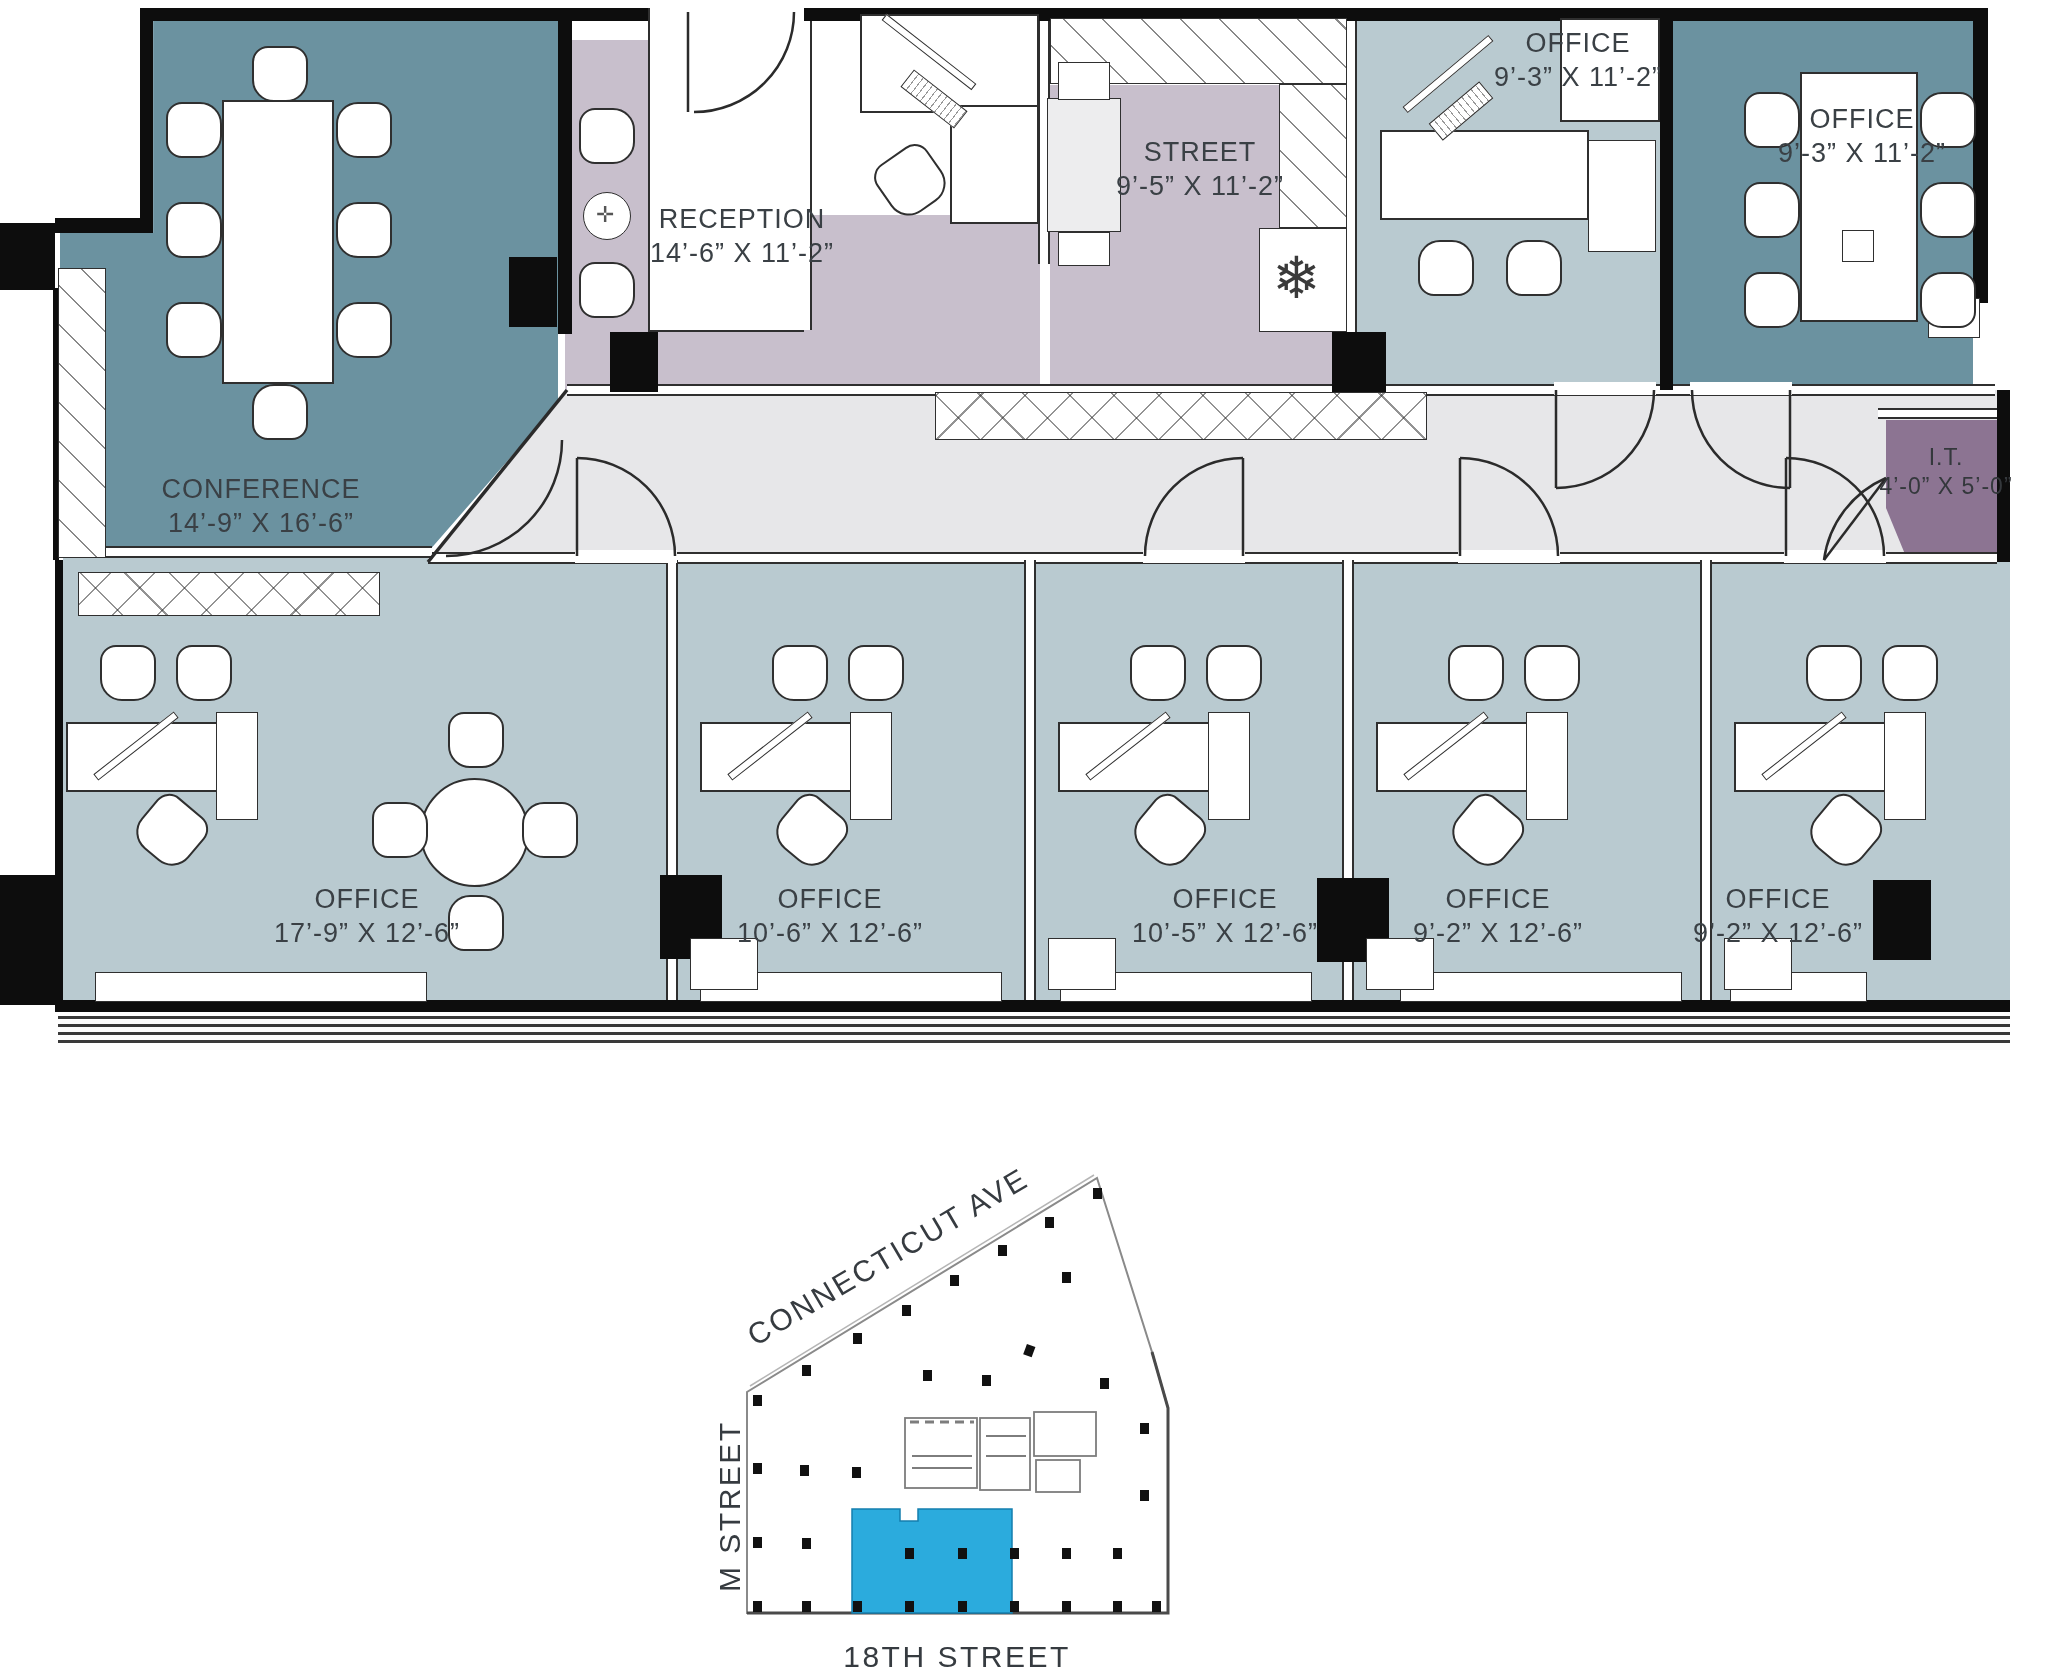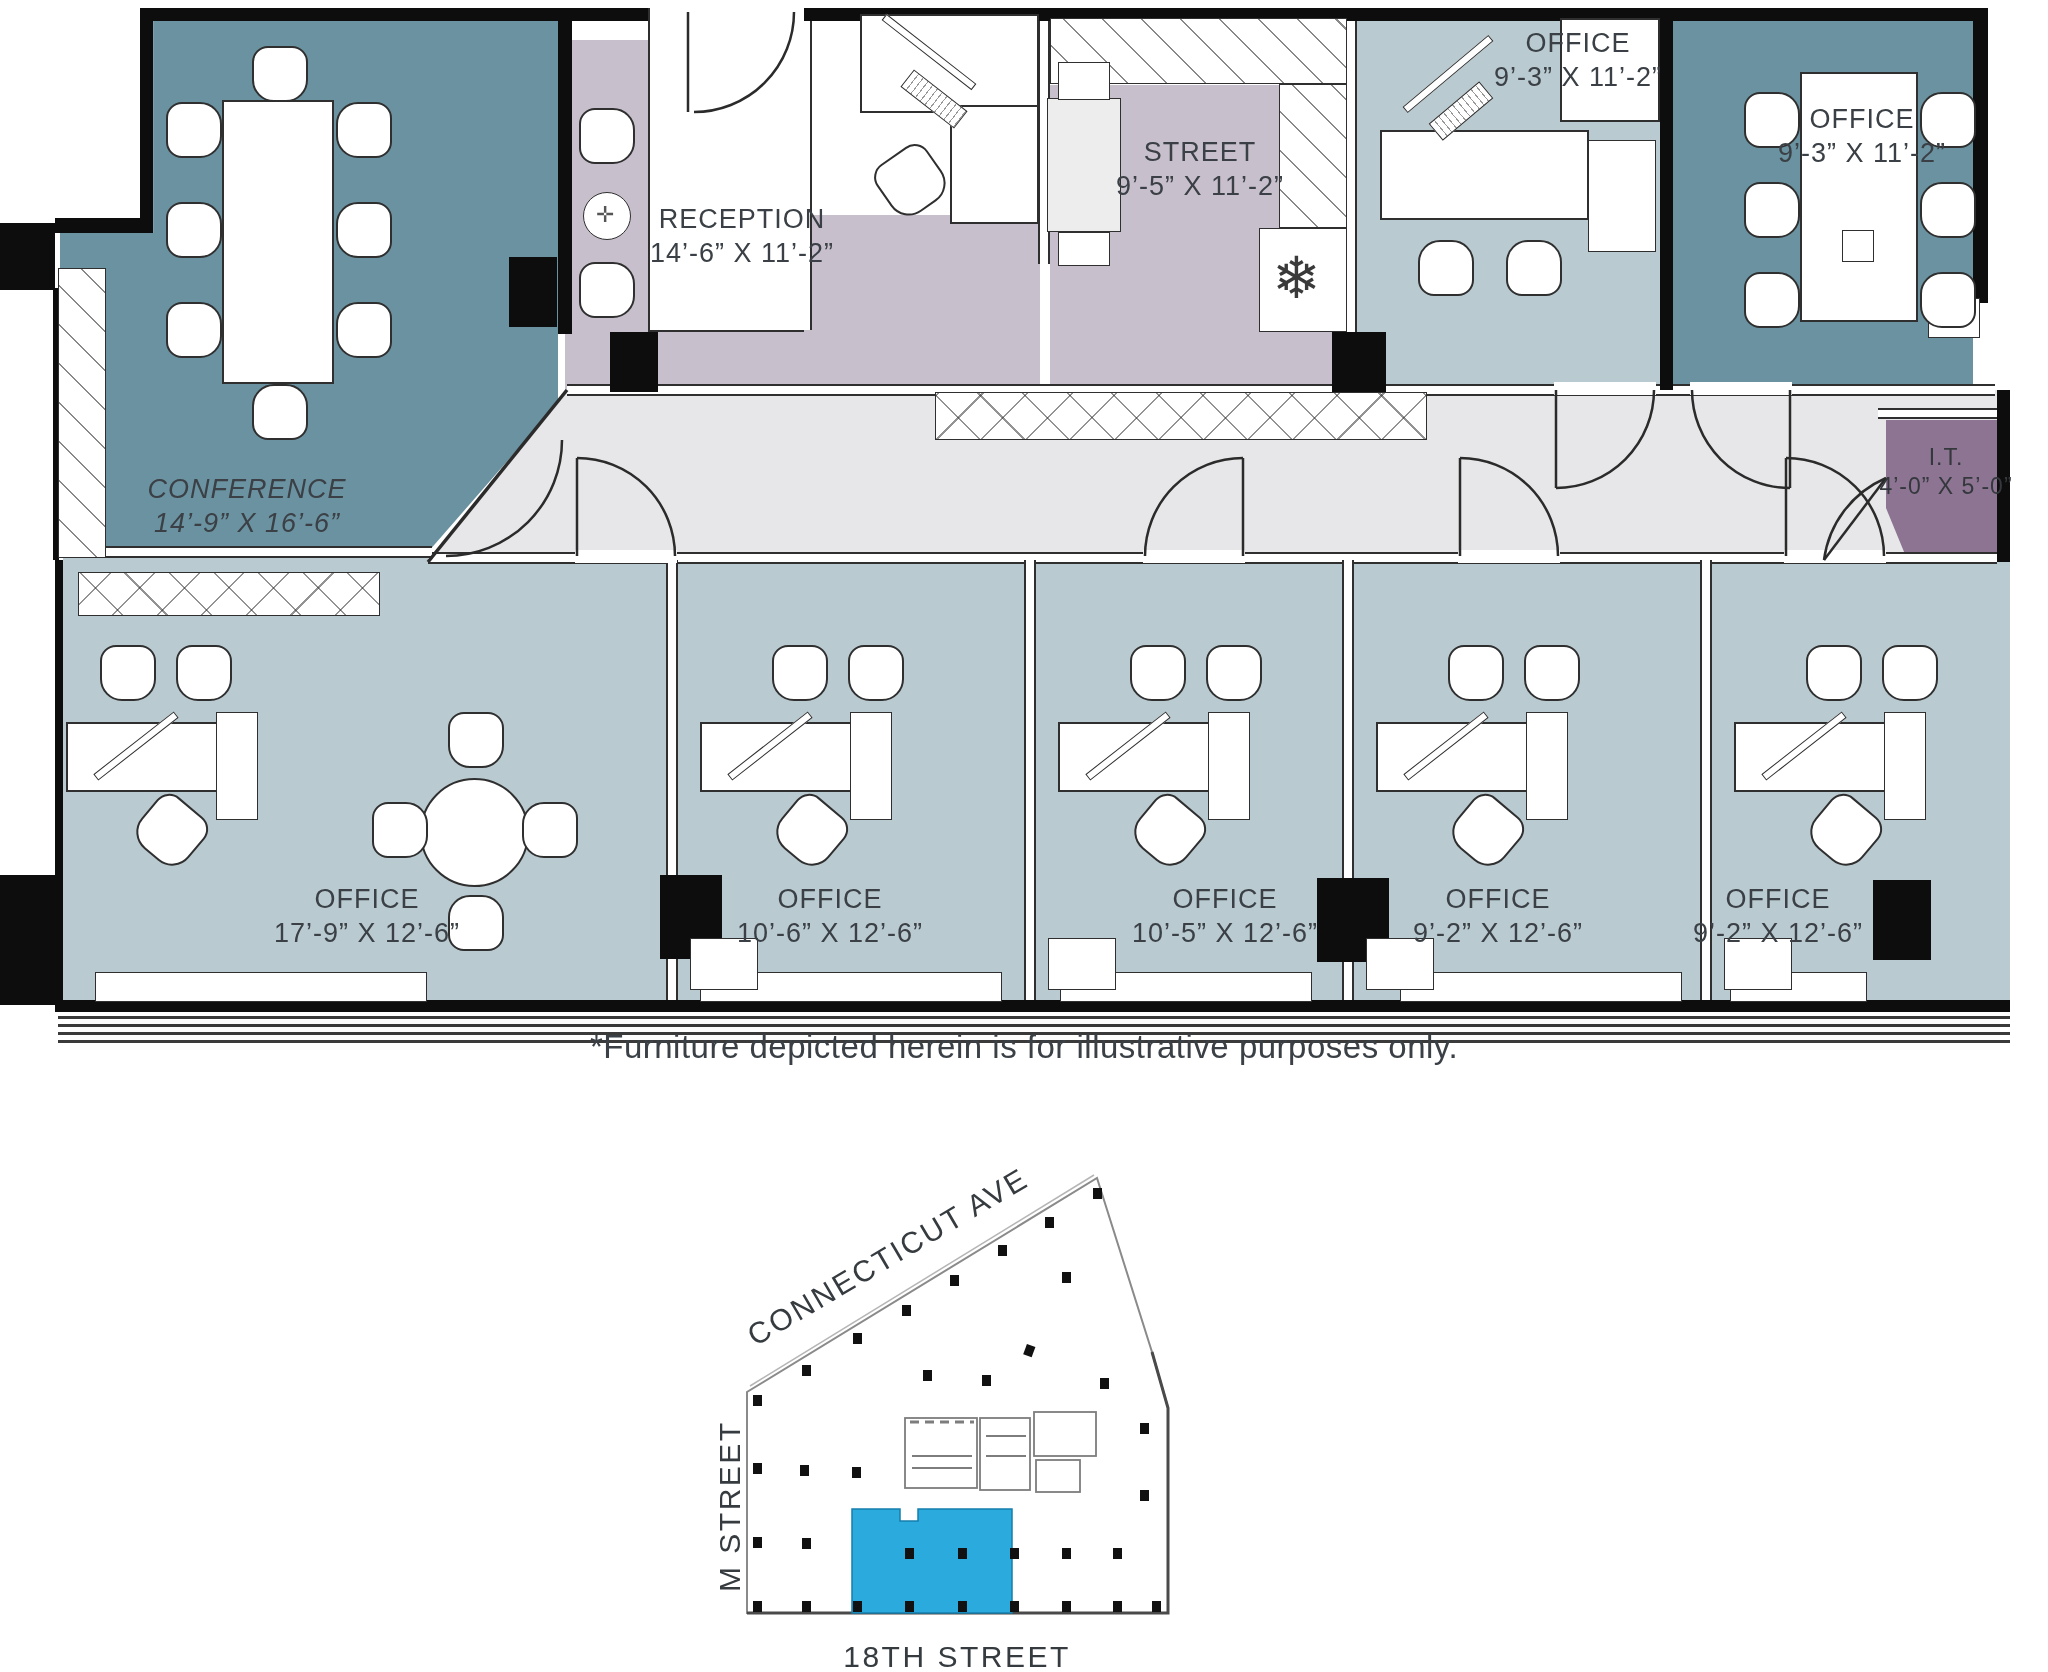--- a/index.html
+++ b/index.html
@@ -244,21 +244,21 @@
       <line x1="1556" y1="390" x2="1556" y2="488"></line>
       <path d="M 1556 488 A 98 98 0 0 0 1654 390"></path>
       <line x1="1790" y1="390" x2="1790" y2="488"></line>
       <path d="M 1790 488 A 98 98 0 0 1 1692 390"></path>
 
       <line x1="1824" y1="560" x2="1886" y2="478"></line>
       <path d="M 1824 560 A 104 104 0 0 1 1886 478"></path>
     </g>
   </svg>
 
-  <div class="lbl" style="left:247px;top:472px;font-style:italic;">
+  <div class="lbl" style="left:261px;top:472px;">
     <div>CONFERENCE</div>
     <div>14’-9” X 16’-6”</div>
   </div>
   <div class="lbl" style="left:742px;top:182px;margin-top:20px;">
     <div>RECEPTION</div>
     <div>14’-6” X 11’-2”</div>
   </div>
   <div class="lbl" style="left:1200px;top:135px;">
     <div>STREET</div>
     <div>9’-5” X 11’-2”</div>
@@ -289,21 +289,20 @@
   </div>
   <div class="lbl" style="left:1498px;top:882px;">
     <div>OFFICE</div>
     <div>9’-2” X 12’-6”</div>
   </div>
   <div class="lbl" style="left:1778px;top:882px;">
     <div>OFFICE</div>
     <div>9’-2” X 12’-6”</div>
   </div>
 
-  <div class="footnote">*Furniture depicted herein is for illustrative purposes only.</div>
 
   <div class="keyplan">
     <svg width="520" height="512" viewBox="0 0 520 512">
 
       <path d="M 397 18 L 452 192 L 468 248 L 468 453 L 47 453 L 47 232 Z" fill="#ffffff" stroke="#8a8a8a" stroke-width="2"></path>
       <path d="M 452 192 L 468 248 L 468 453 L 47 453" fill="none" stroke="#4a4a4a" stroke-width="3"></path>
 
       <line x1="50" y1="226" x2="394" y2="15" stroke="#b5b5b5" stroke-width="1.5"></line>
 
       <g fill="none" stroke="#7d7d7d" stroke-width="1.8">

